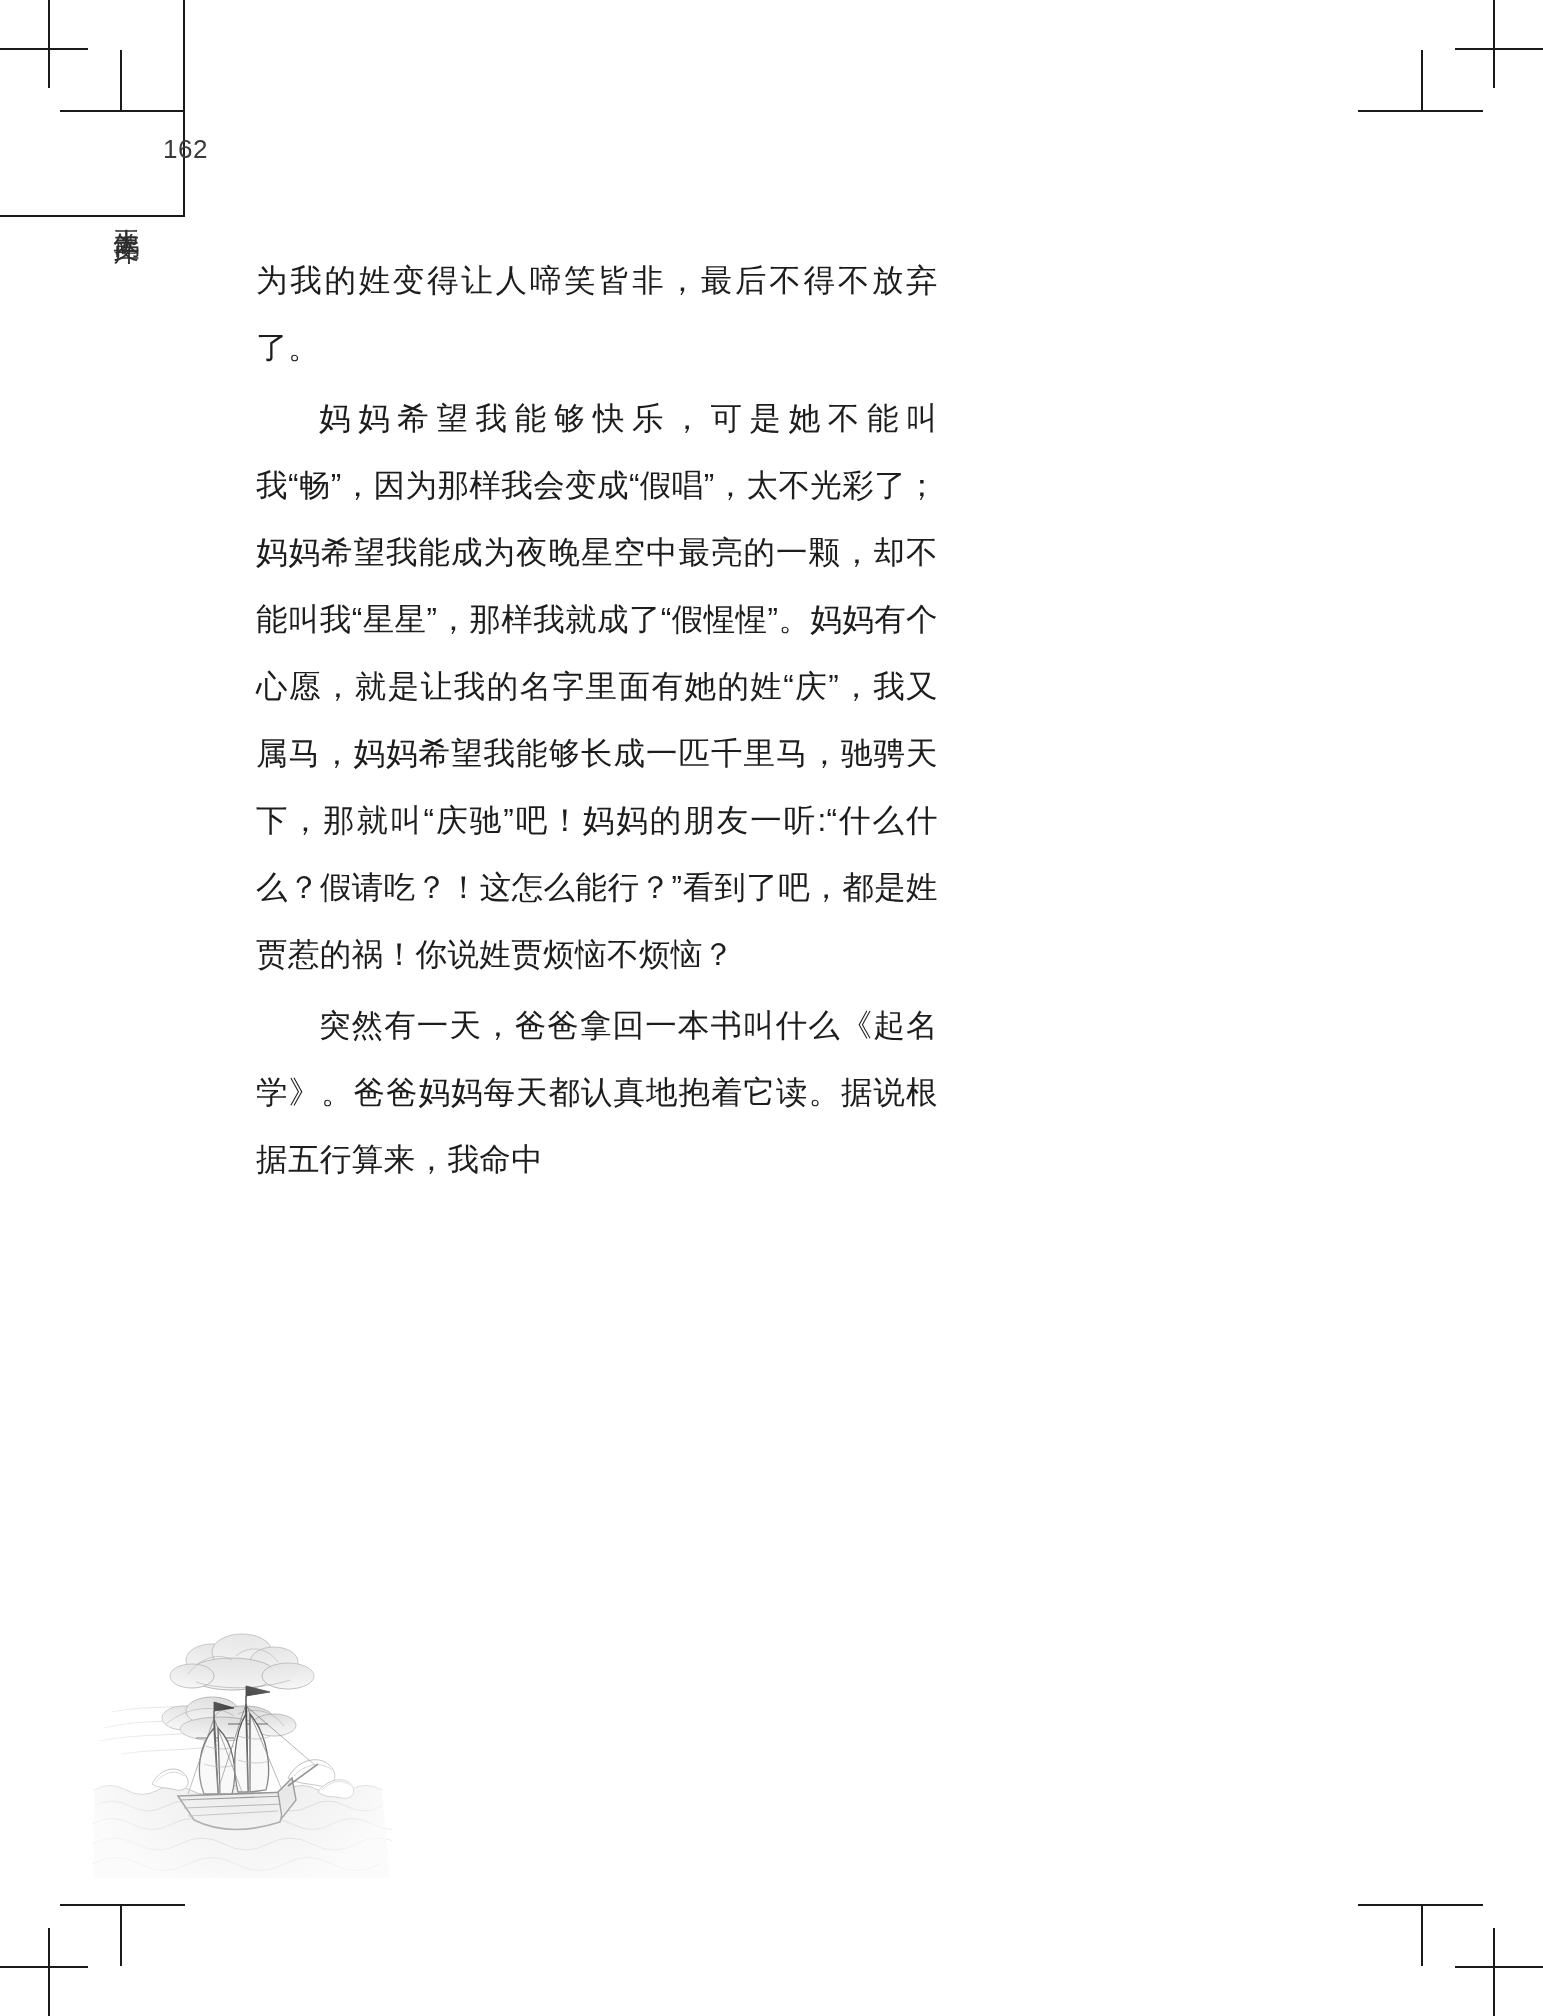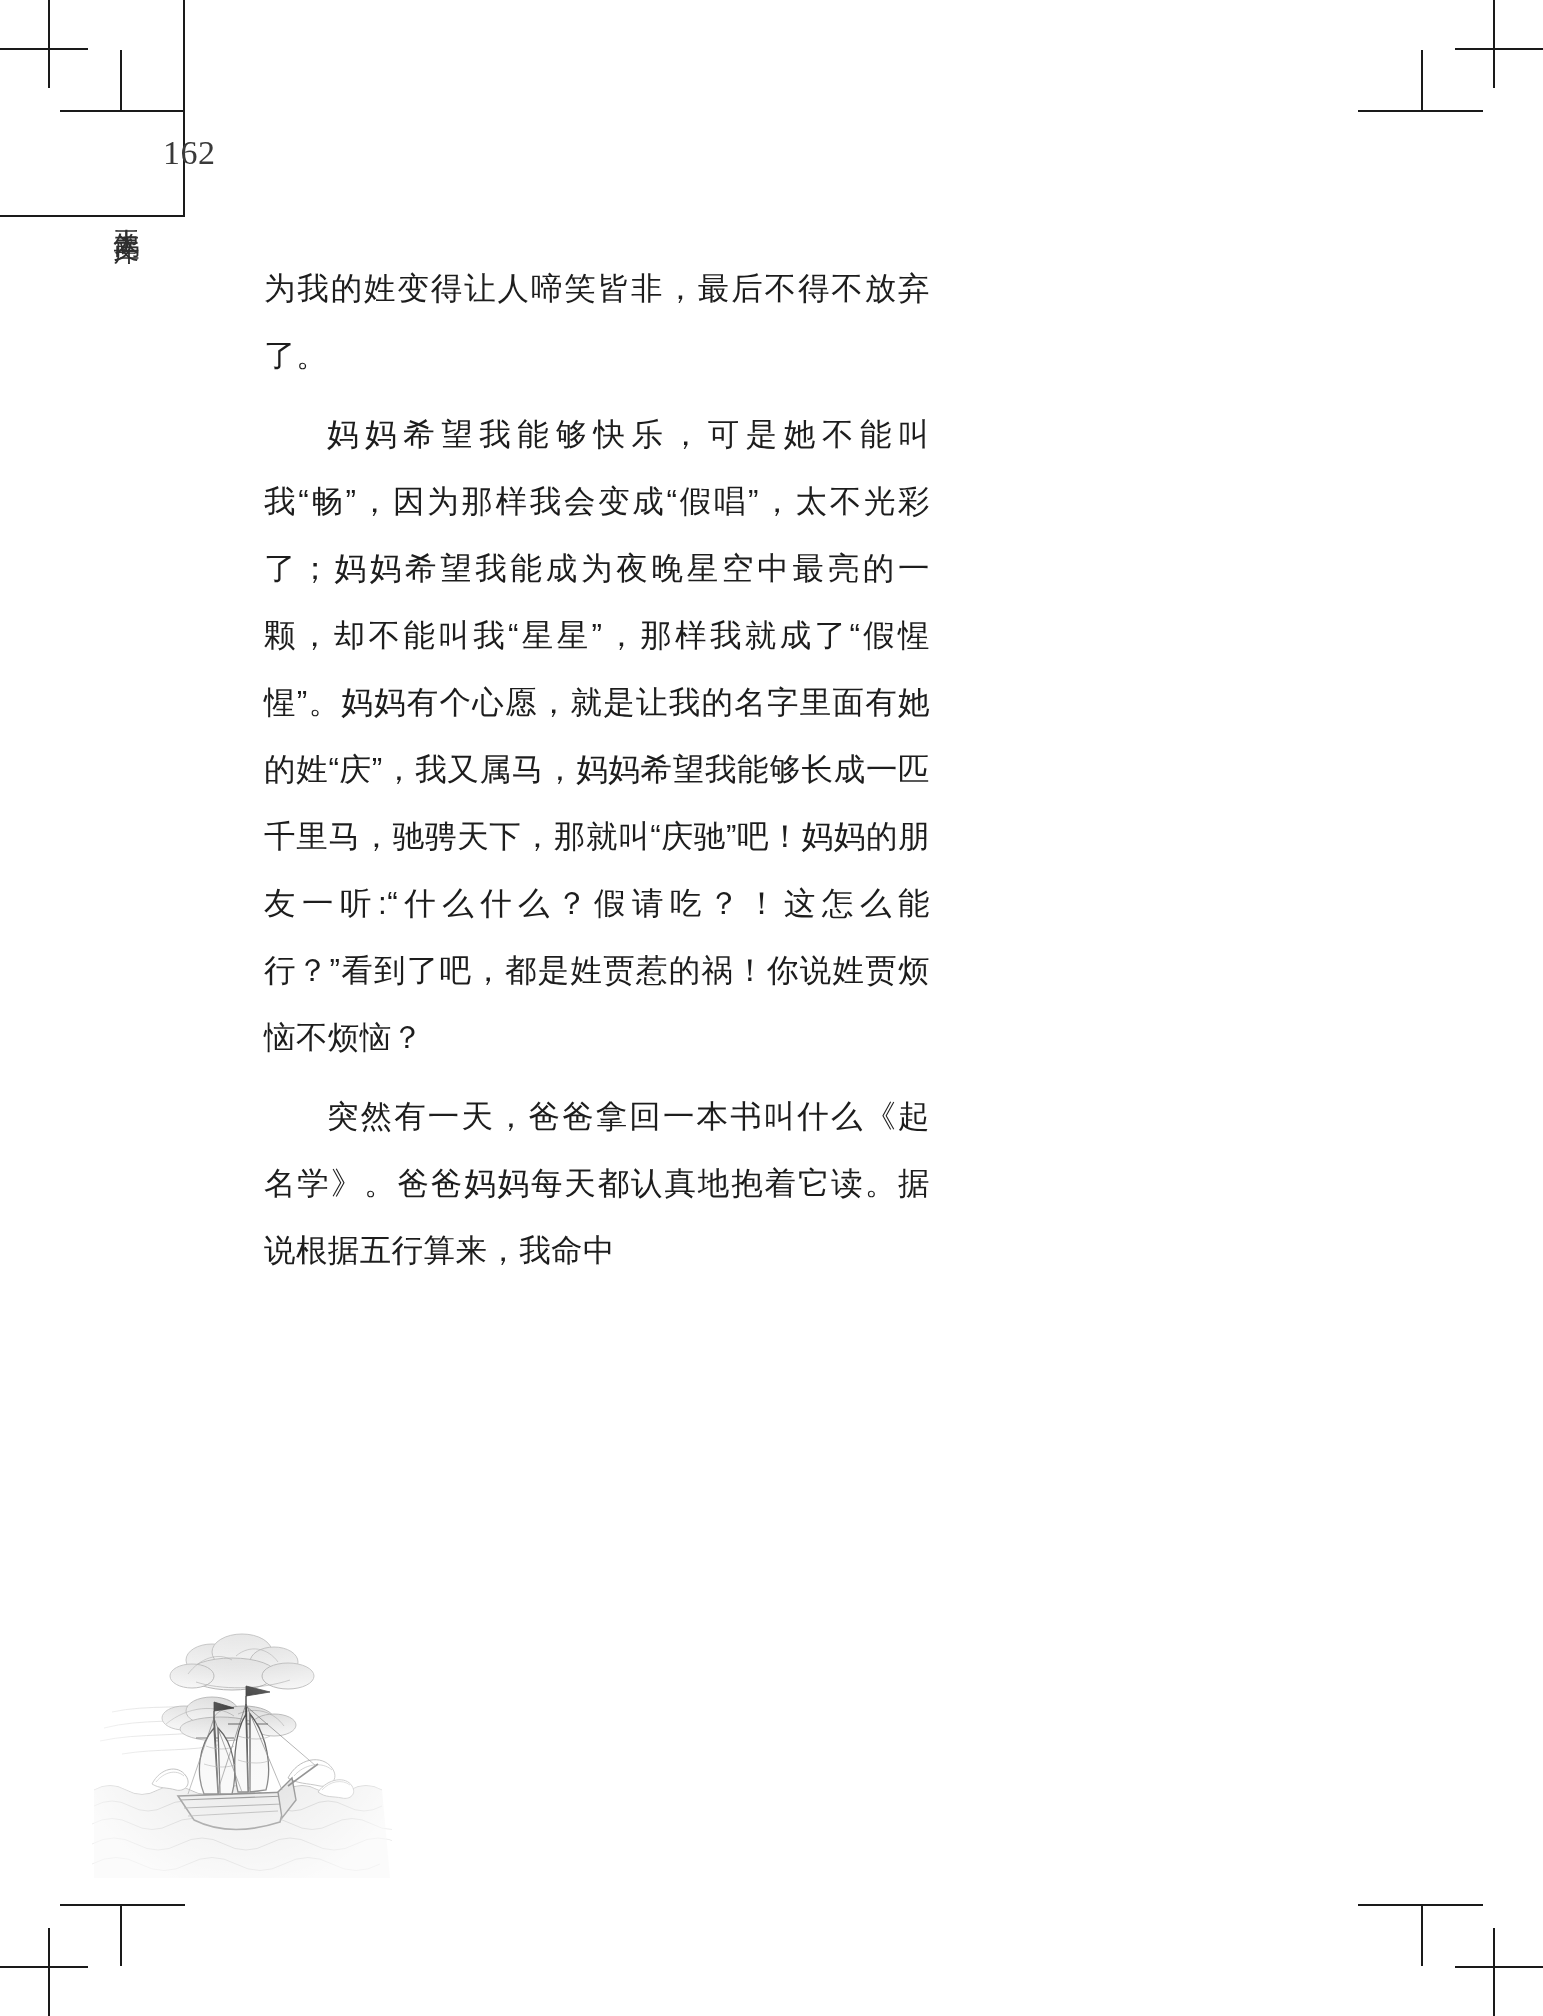--- a/index.html
+++ b/index.html
@@ -58,22 +58,22 @@
   #crop-br .h1 { right: 0px;  bottom: 48px;  width: 88px; }
   #crop-br .v1 { right: 48px; bottom: 0px;   height: 88px; }
   #crop-br .h3 { right: 60px; bottom: 110px; width: 125px; }
   #crop-br .v3 { right: 120px;bottom: 50px;  height: 62px; }
 
   
   #folio {
     position: absolute;
     left: 163px;
     top: 134px;
-    font-family: Liberation Serif, serif;
-    font-size: 34px;
+    font-family: Liberation Sans, sans-serif;
+    font-size: 26px;
     color: #3a3a3a;
     letter-spacing: 0.5px;
   }
 
   
   #series-title {
     position: absolute;
     left: 110px;
     top: 208px;
     width: 34px;
@@ -93,21 +93,21 @@
     top: 243px;
     width: 690px;
     font-size: 31.5px;
     line-height: 67px;
     color: #1d1d1d;
     text-align: justify;
     text-justify: inter-character;
     letter-spacing: 0.4px;
   }
   #body-text p {
-    margin: 12px;
+    margin: 4px;
     text-align: justify;
     text-justify: inter-character;
     text-align-last: left;
   }
   #body-text p.indent {
     text-indent: 2em;
   }
 
   
   #ship-illustration {

